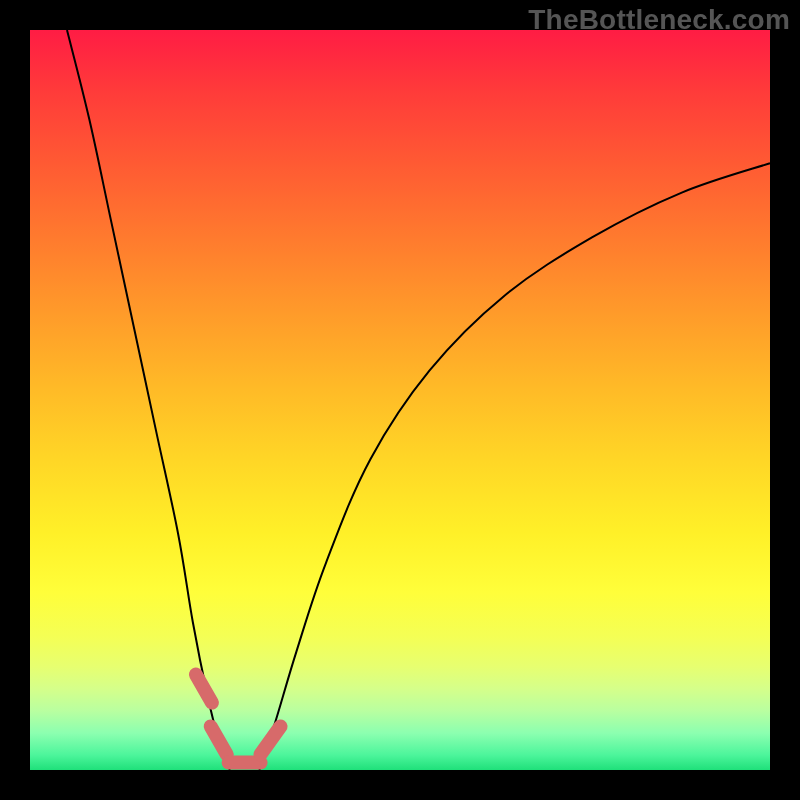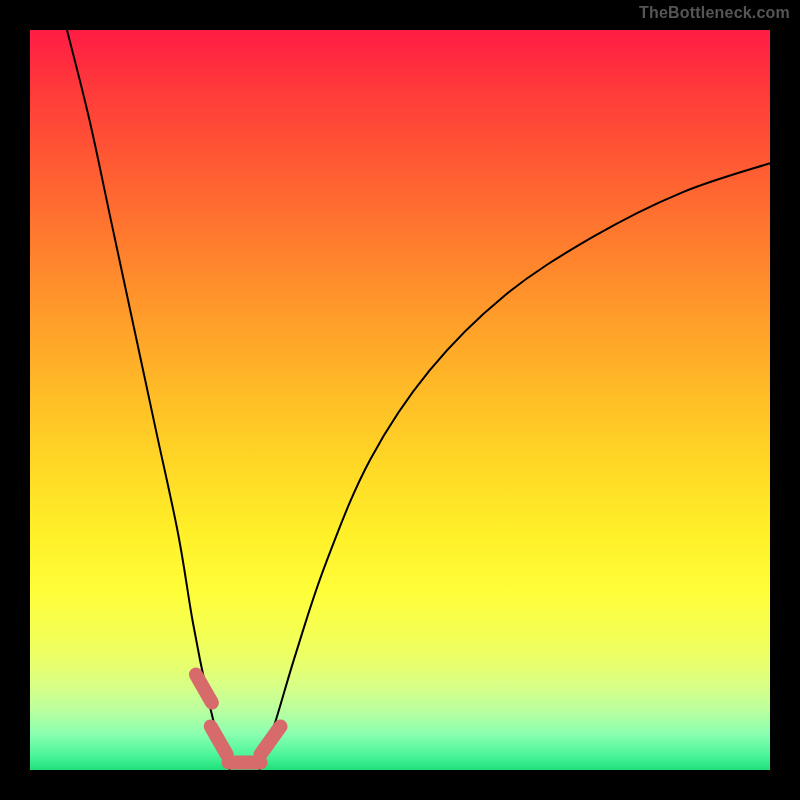--- a/index.html
+++ b/index.html
@@ -13,21 +13,21 @@
   }
   .stage {
     position: relative;
     width: 800px;
     height: 800px;
   }
   .watermark {
     position: absolute;
     top: 4px;
     right: 10px;
-    font-size: 16px;
+    font-size: 28px;
     font-weight: 600;
     color: #555;
     letter-spacing: 0.2px;
     user-select: none;
   }
   .plot {
     position: absolute;
     left: 30px;
     top: 30px;
     width: 740px;

